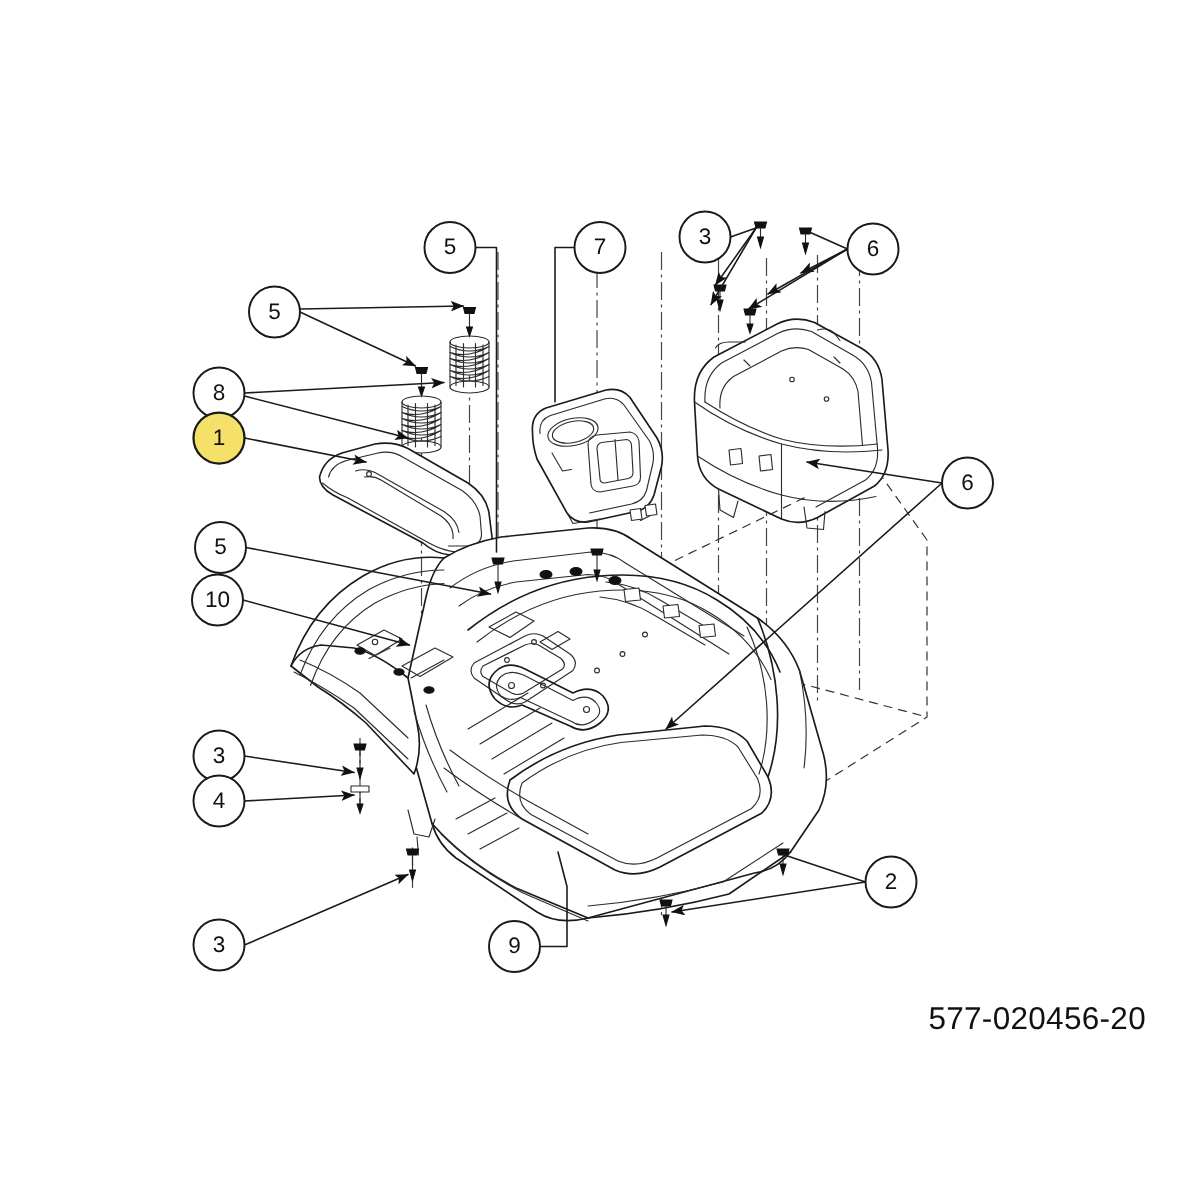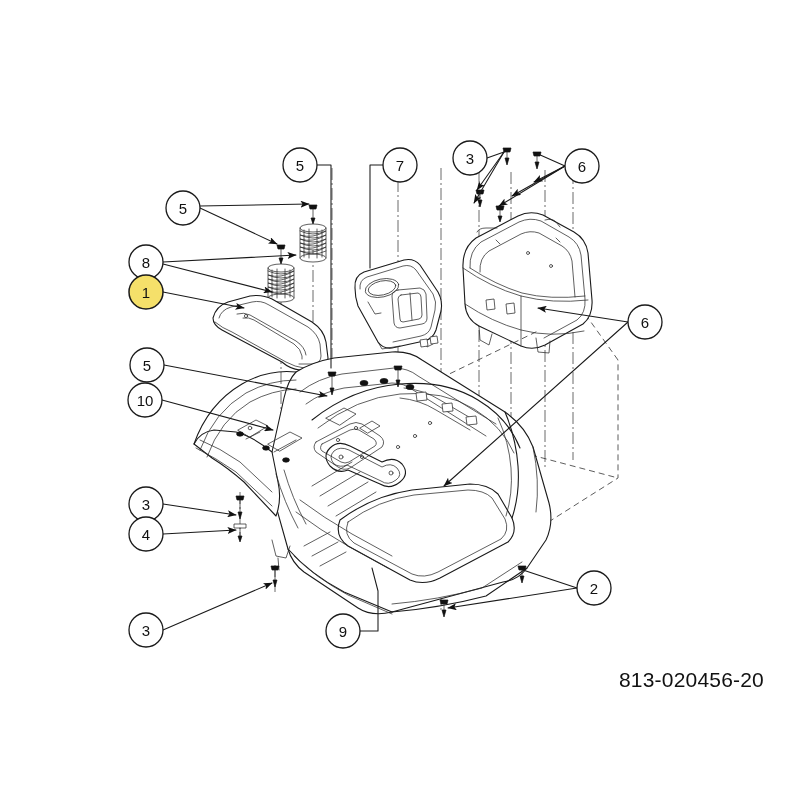--- a/index.html
+++ b/index.html
@@ -518,14 +518,14 @@
       </g>
 
       <g>
         <circle class="bubble-circle" cx="594" cy="588" r="17"></circle>
         <text class="bubble-text" x="594" y="588">2</text>
       </g>
 
     </g>
   </svg>
 
-  <div id="part-number">813-020456-20</div>
+  <div id="part-number">577-020456-20</div>
 </div>
 
 </body></html>

